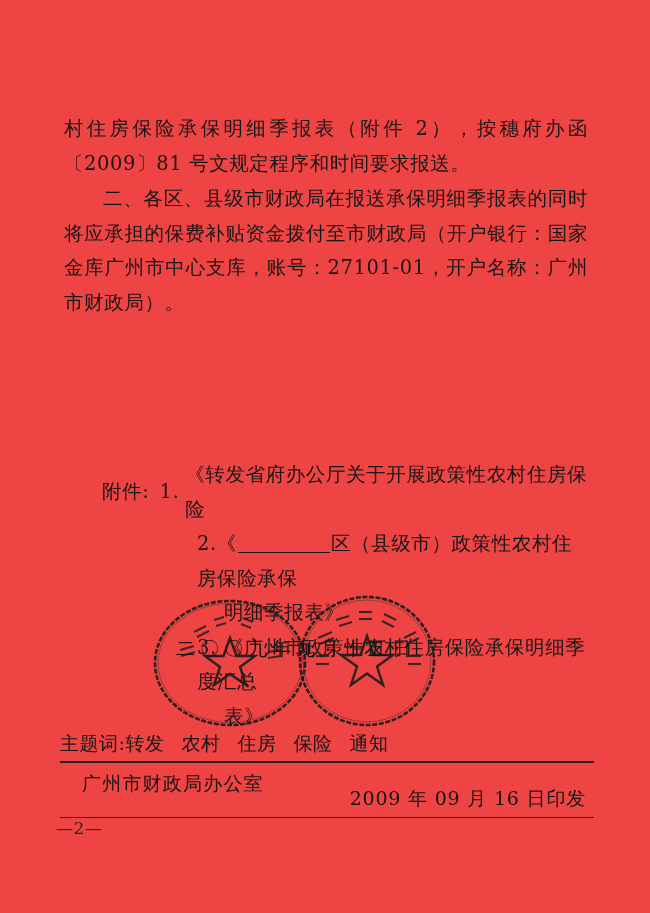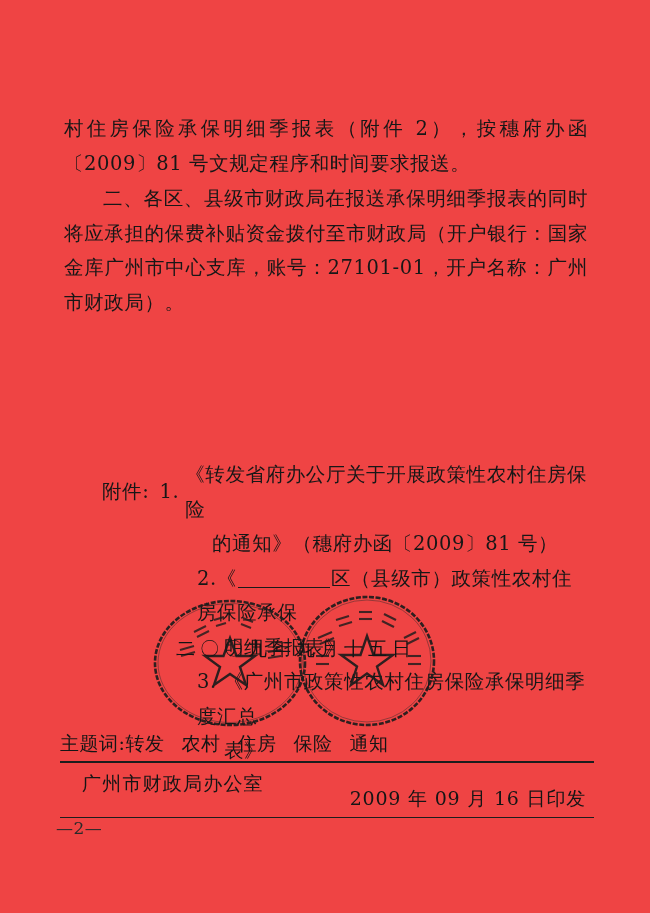--- a/index.html
+++ b/index.html
@@ -222,21 +222,20 @@
     <p class="para indent">二、各区、县级市财政局在报送承保明细季报表的同时将应承担的保费补贴资金拨付至市财政局（开户银行：国家金库广州市中心支库，账号：27101-01，开户名称：广州市财政局）。</p>
   </div>
 
   <div class="attachments">
 
     <div class="att-row">
       <span class="att-label">附件:</span>
       <span class="att-num">1.</span>
       <span class="att-text">《转发省府办公厅关于开展政策性农村住房保险</span>
     </div>
-    <div class="att-cont">的通知》（穗府办函〔2009〕81 号）</div>
 
     <div class="att-item2">
       <span>2.</span><span>《</span><span class="blank-fill"></span><span>区（县级市）政策性农村住房保险承保</span>
     </div>
     <div class="att-cont2">明细季报表》</div>
 
     <div class="att-item3">
       <span>3.</span>
       <span>《广州市政策性农村住房保险承保明细季度汇总</span>
     </div>

